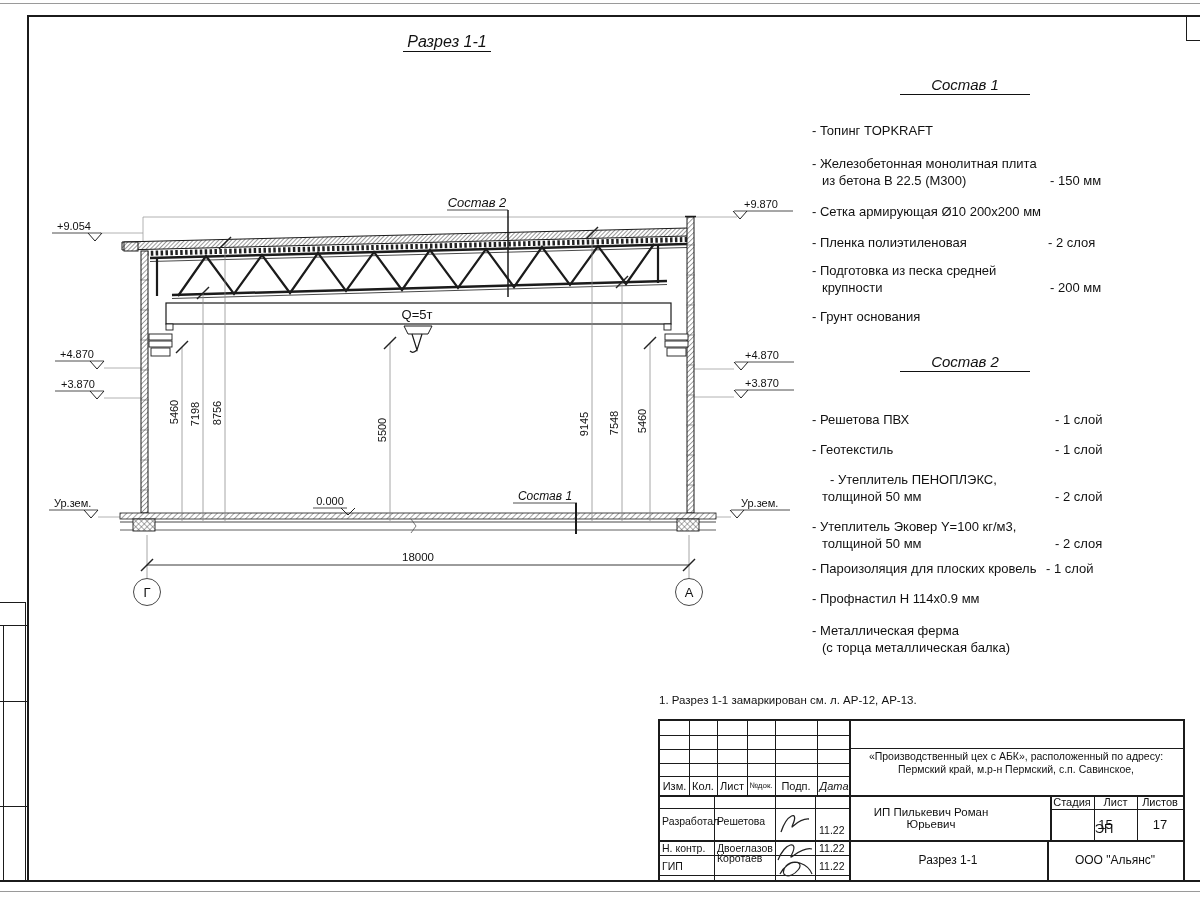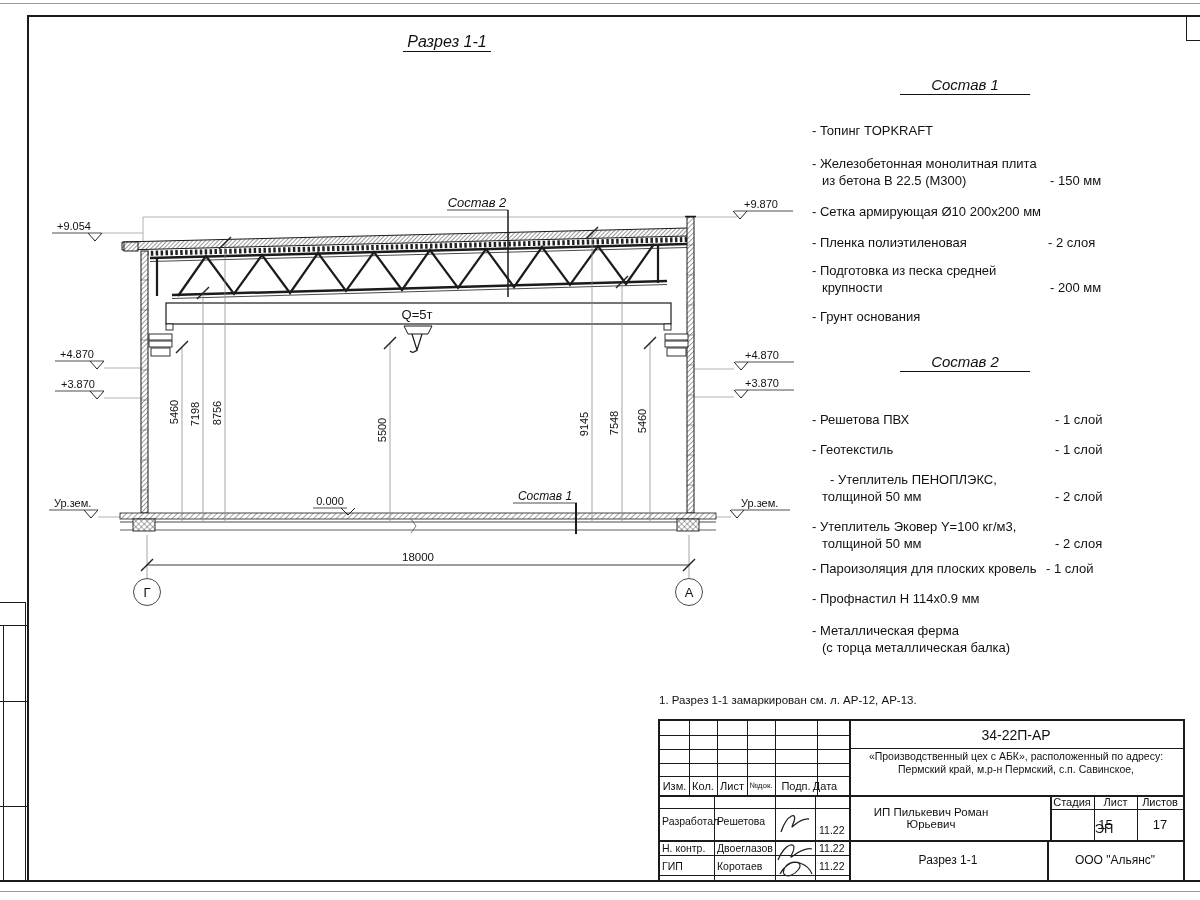--- a/index.html
+++ b/index.html
@@ -292,41 +292,40 @@
   <div class="h" style="left:0;top:134px;width:189px;"></div>
   <div class="h" style="left:0;top:154px;width:189px;"></div>
   <div class="h" style="left:189px;top:27px;width:334px;"></div>
   <div class="h" style="left:390px;top:88px;width:133px;"></div>
 
   <div class="cell" style="left:0;top:55px;width:29px;height:19px;font-size:11px;">Изм.</div>
   <div class="cell" style="left:29px;top:55px;width:28px;height:19px;font-size:11px;">Кол.</div>
   <div class="cell" style="left:57px;top:55px;width:30px;height:19px;font-size:11px;">Лист</div>
   <div class="cell" style="left:87px;top:55px;width:28px;height:19px;font-size:8px;">№док.</div>
   <div class="cell" style="left:115px;top:55px;width:42px;height:19px;font-size:11px;">Подп.</div>
-  <div class="cell" style="left:143px;top:55px;width:44px;height:19px;font-size:11px;">Дата</div>
+  <div class="cell" style="left:152px;top:55px;width:44px;height:19px;font-size:11px;font-style:italic;">Дата</div>
 
   <div class="cl" style="left:2px;top:94px;font-size:10.5px;">Разработал</div>
   <div class="cl" style="left:57px;top:94px;font-size:10.5px;">Решетова</div>
   <div class="cl" style="left:159px;top:103px;font-size:10.5px;">11.22</div>
   <div class="cl" style="left:2px;top:121px;font-size:10.5px;">Н. контр.</div>
   <div class="cl" style="left:57px;top:121px;font-size:10.5px;">Двоеглазов</div>
   <div class="cl" style="left:159px;top:121px;font-size:10.5px;">11.22</div>
   <div class="cl" style="left:2px;top:139px;font-size:10.5px;">ГИП</div>
-  <div class="cl" style="left:57px;top:139px;font-size:10.5px;">Коротаев</div>
+  <div class="cl" style="left:57px;top:131px;font-size:10.5px;">Коротаев</div>
   <div class="cl" style="left:159px;top:139px;font-size:10.5px;">11.22</div>
 
   <svg class="abs" style="left:115px;top:85px;" width="40" height="34" viewBox="0 0 40 34">
     <path d="M6,26 C12,8 24,4 18,18 C14,27 22,12 34,13" fill="none" stroke="#222" stroke-width="1.3"></path>
   </svg>
   <svg class="abs" style="left:112px;top:119px;" width="46" height="42" viewBox="0 0 46 42">
     <path d="M6,20 C13,2 27,0 20,14 C15,24 28,6 40,9" fill="none" stroke="#222" stroke-width="1.2"></path>
     <path d="M8,34 C16,18 34,20 26,30 C18,40 6,36 14,26 C22,18 36,24 40,34" fill="none" stroke="#222" stroke-width="1.2"></path>
   </svg>
 
-  <div class="cell" style="left:189px;top:0;width:334px;height:27px;font-size:14px;">34-22П-АР</div>
   <div class="abs" style="left:189px;top:29px;width:334px;text-align:center;font-size:10.5px;line-height:13px;">
     <div>«Производственный цех с АБК», расположенный по адресу:</div>
     <div>Пермский край, м.р-н Пермский, с.п. Савинское,</div>
   </div>
   <div class="cell" style="left:189px;top:74px;width:164px;height:45px;font-size:11.5px;">ИП Пилькевич Роман Юрьевич</div>
   <div class="cell" style="left:390px;top:74px;width:44px;height:14px;font-size:11px;">Стадия</div>
   <div class="cell" style="left:434px;top:74px;width:43px;height:14px;font-size:11px;">Лист</div>
   <div class="cell" style="left:477px;top:74px;width:46px;height:14px;font-size:11px;">Листов</div>
   <div class="cell" style="left:390px;top:88px;width:44px;height:39px;font-size:13px;padding-left:32px;">ЭП</div>
   <div class="cell" style="left:424px;top:88px;width:43px;height:31px;font-size:13px;">15</div>

